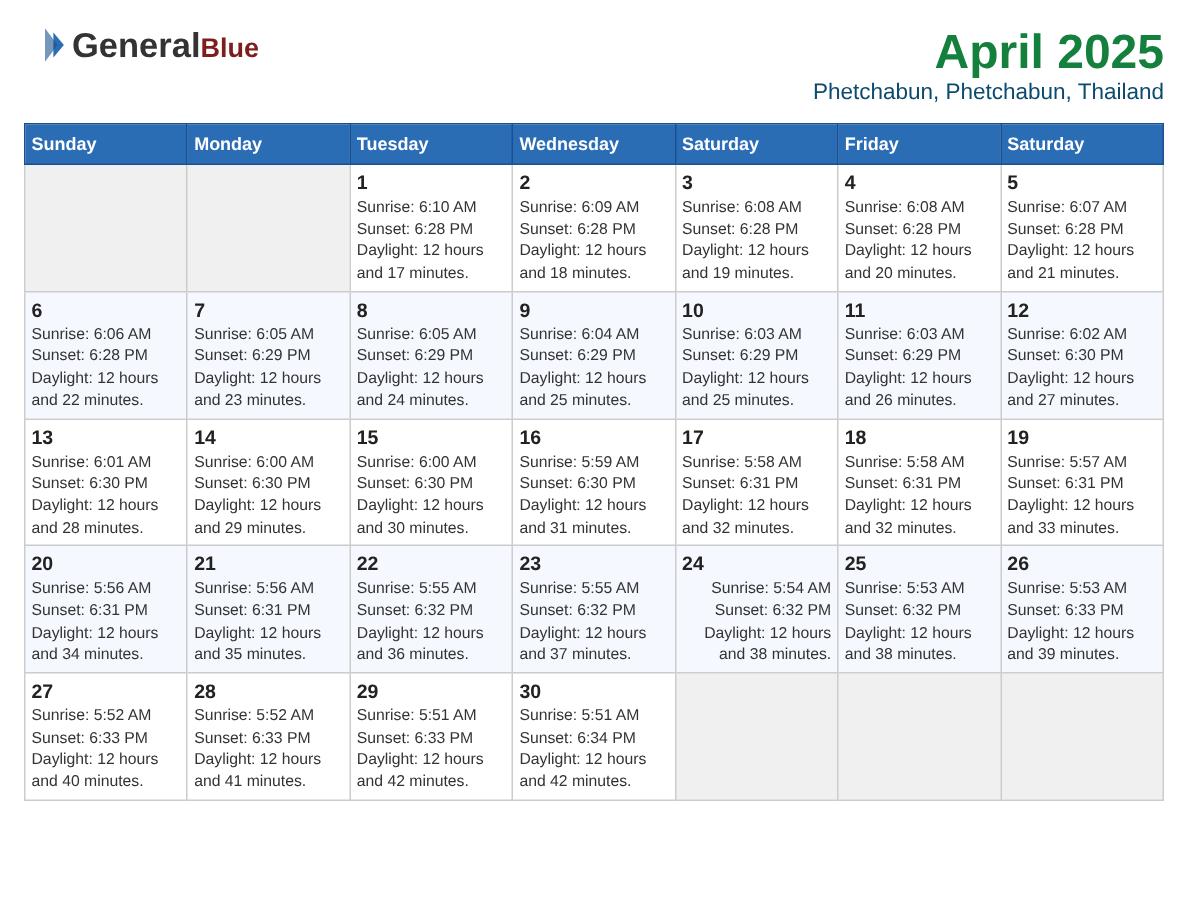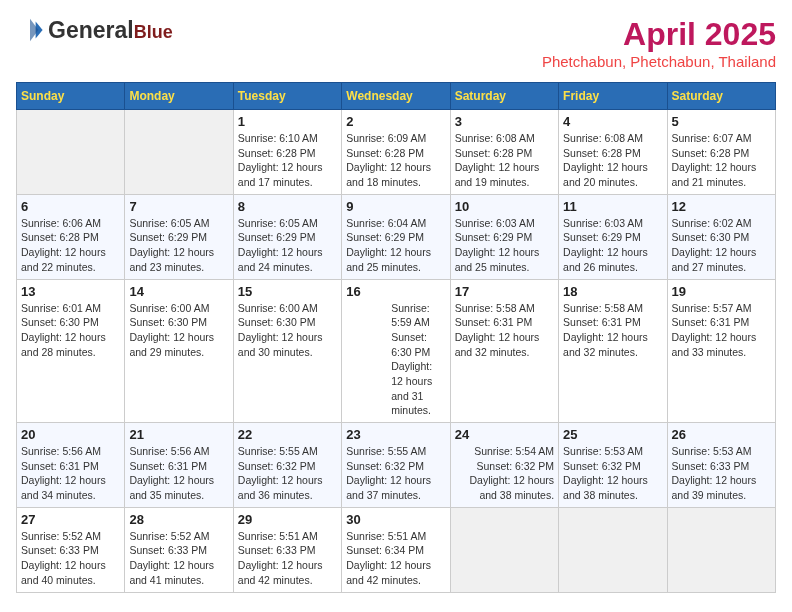--- a/index.html
+++ b/index.html
@@ -34,34 +34,34 @@
     .logo-icon {
       width: 28px;
       height: 28px;
     }
     .title-area {
       text-align: right;
     }
     .main-title {
       font-size: 32px;
       font-weight: bold;
-      color: #be185d;
+      color: #15803d;
     }
     .subtitle {
       font-size: 15px;
-      color: #ef4444;
+      color: #0c4a6e;
     }
     table {
       width: 100%;
       border-collapse: collapse;
       font-size: 11px;
     }
     thead tr th {
       background-color: #2a6db5;
-      color: #fde047;
+      color: #ffffff;
       padding: 6px 4px;
       text-align: left;
       font-size: 12px;
       font-weight: bold;
       border: 1px solid #1a5090;
     }
     tbody tr td {
       border: 1px solid #ccc;
       padding: 4px 4px;
       vertical-align: top;
@@ -220,21 +220,21 @@
 Daylight: 12 hours and 29 minutes.</div>
         </td>
         <td>
           <span class="day-number">15</span>
           <div class="day-detail" style="white-space: pre-line;">Sunrise: 6:00 AM
 Sunset: 6:30 PM
 Daylight: 12 hours and 30 minutes.</div>
         </td>
         <td>
           <span class="day-number">16</span>
-          <div class="day-detail" style="white-space: pre-line; margin-left: 45px;">Sunrise: 5:59 AM
+          <div class="day-detail" style="white-space: pre-line;">Sunrise: 5:59 AM
 Sunset: 6:30 PM
 Daylight: 12 hours and 31 minutes.</div>
         </td>
         <td>
           <span class="day-number">17</span>
           <div class="day-detail" style="white-space: pre-line;">Sunrise: 5:58 AM
 Sunset: 6:31 PM
 Daylight: 12 hours and 32 minutes.</div>
         </td>
         <td>

